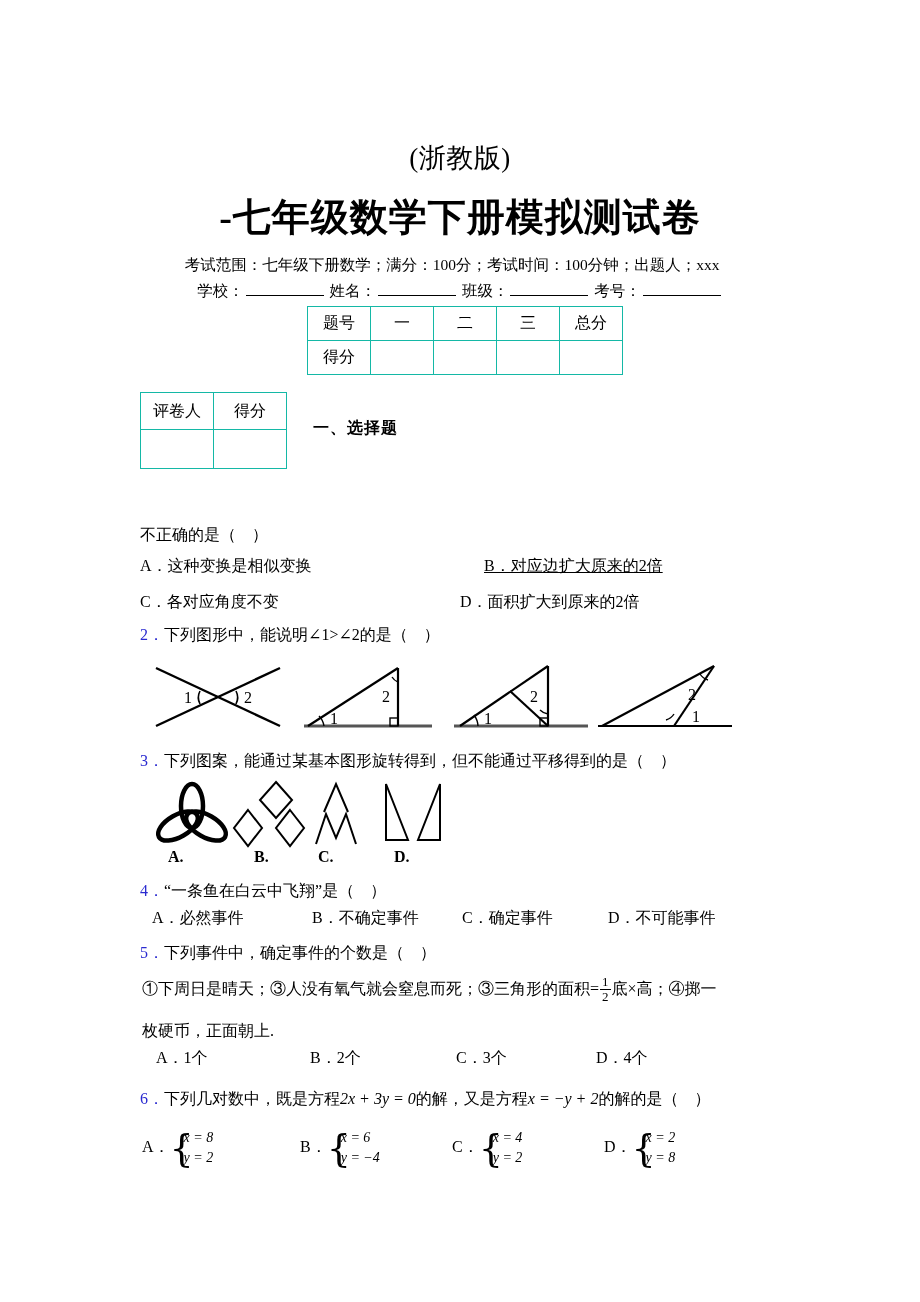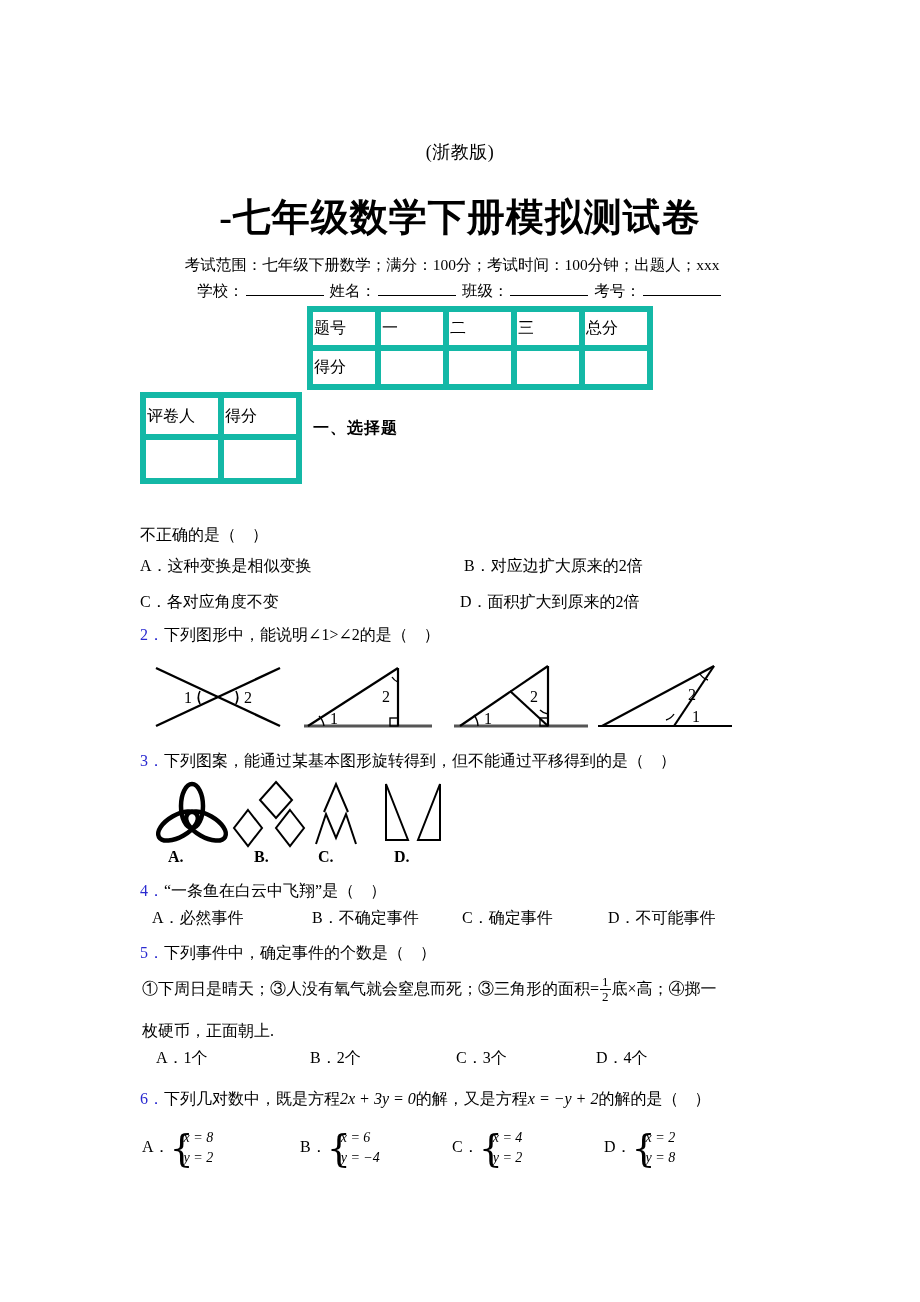--- a/index.html
+++ b/index.html
@@ -21,21 +21,21 @@
     width: 920px;
     height: 1302px;
   }
 
   
   .publisher {
     position: absolute;
     left: 0; top: 140px;
     width: 920px;
     text-align: center;
-    font-size: 18px;
+    font-size: 27px;
     letter-spacing: 0.5px;
   }
   .doc-title {
     position: absolute;
     left: 0; top: 192px;
     width: 920px;
     text-align: center;
     font-size: 38px;
     font-weight: bold;
     letter-spacing: 1px;
@@ -64,21 +64,22 @@
     vertical-align: baseline;
     margin: 0 2px;
   }
 
   
   table.grid {
     border-collapse: collapse;
     font-size: 16px;
   }
   table.grid td {
-    border: 6px solid #14b8a6;
+    border: 1px solid #14b8a6;
+    text-align: center;
     vertical-align: middle;
   }
   .score-table {
     position: absolute;
     left: 307px;
     top: 306px;
   }
   .score-table td {
     width: 60px;
     height: 31px;
@@ -208,21 +209,21 @@
       <td></td>
     </tr>
   </tbody>
     </table>
 
   <div class="section-heading">一、选择题</div>
 
   <div class="q" style="left:140px; top:522px;">不正确的是（　）</div>
 
   <div class="opt-row" style="left:140px; top:556px;">A．这种变换是相似变换</div>
-  <div class="opt-row" style="left:464px; top:556px;">B．对应边扩大原来的2倍</div>
+  <div class="opt-row" style="left:484px; top:556px;text-decoration:underline;">B．对应边扩大原来的2倍</div>
   <div class="opt-row" style="left:140px; top:592px;">C．各对应角度不变</div>
   <div class="opt-row" style="left:460px; top:592px;text-align:right;">D．面积扩大到原来的2倍</div>
 
   <div class="q" style="left:140px; top:622px;">
     <span class="qnum">2．</span><span>下列图形中，能说明∠1&gt;∠2的是（　）</span>
   </div>
 
   <div class="figwrap" style="left:148px; top:658px;">
     <svg width="140" height="78" viewBox="0 0 140 78">
       <line x1="8" y1="10" x2="132" y2="68" stroke="#000" stroke-width="2.4"></line>

